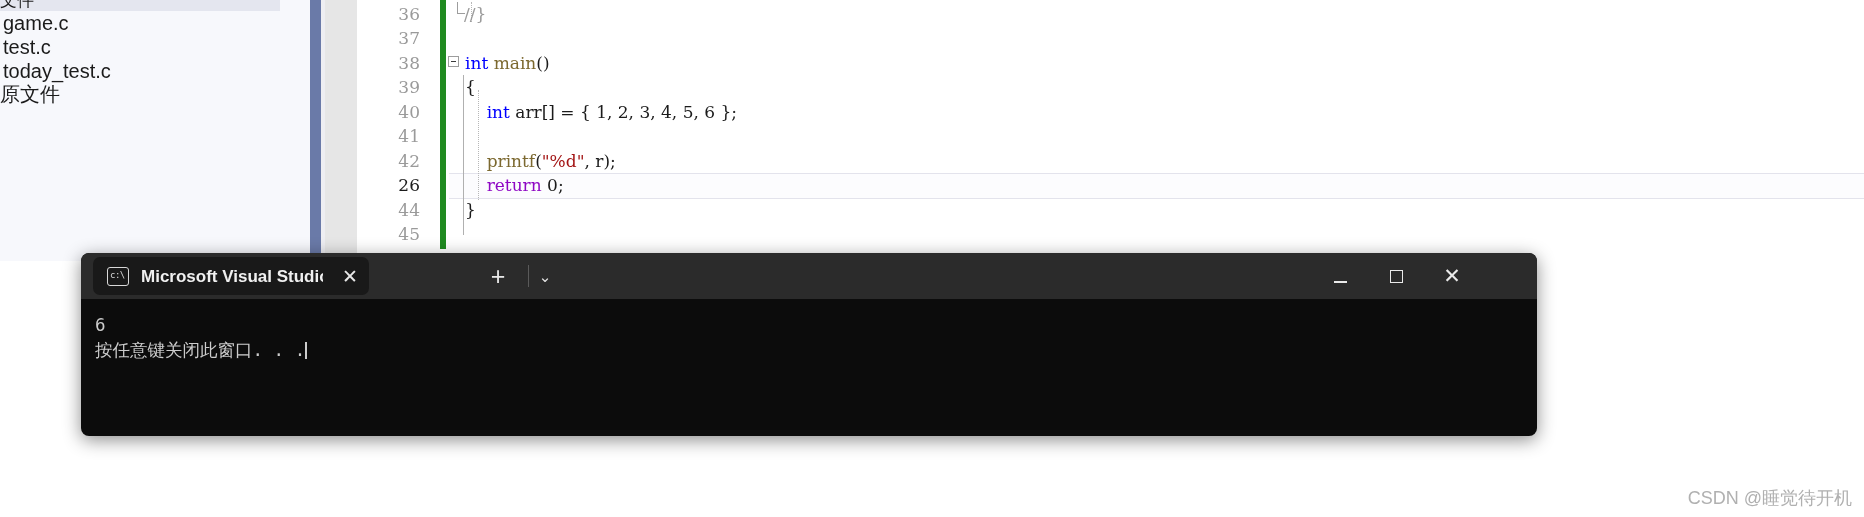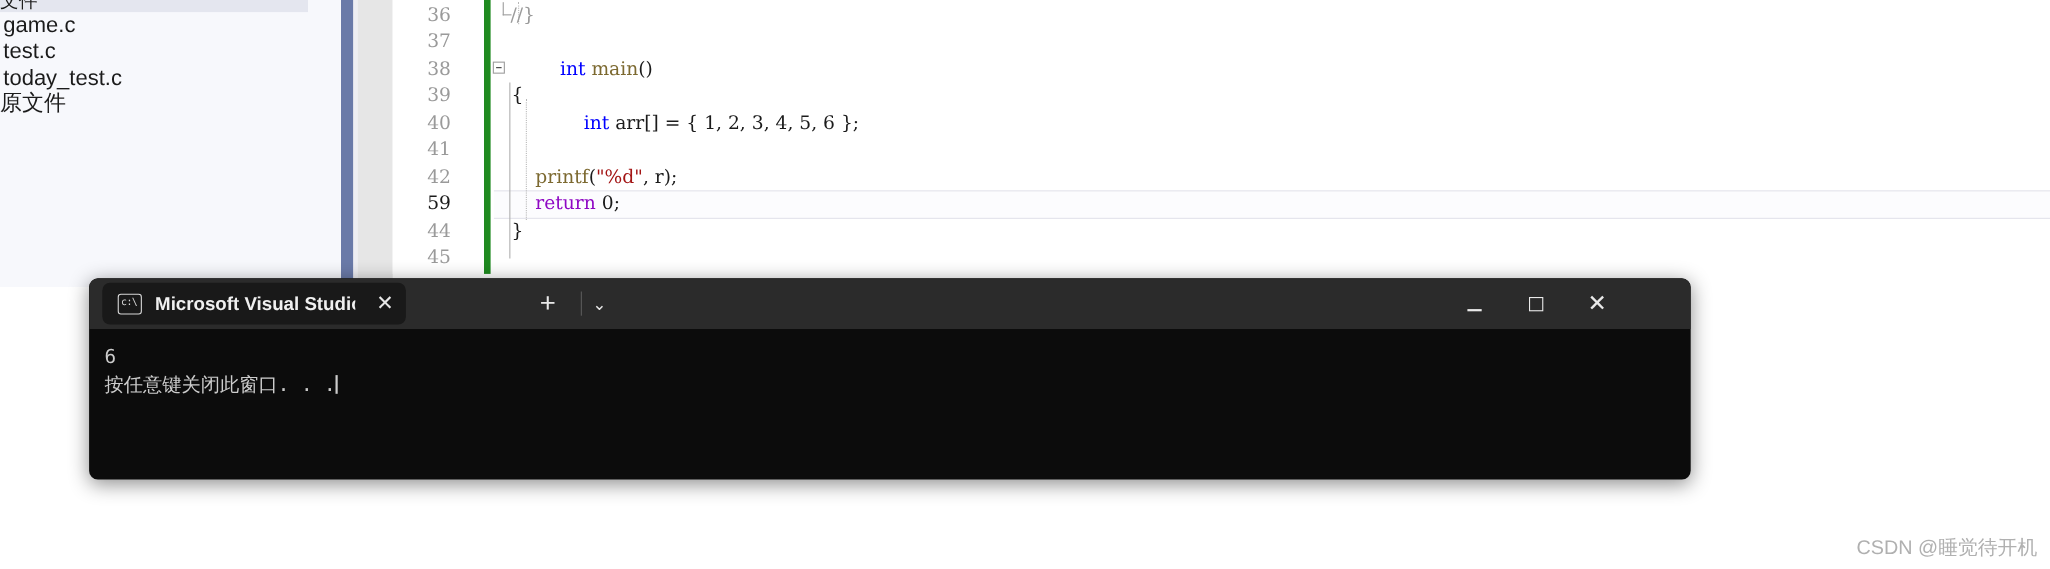--- a/index.html
+++ b/index.html
@@ -88,21 +88,21 @@
   }
   #line-number-col {
     position: absolute;
     left: 0; top: 0;
     width: 71px;
     height: 249px;
     background: #ffffff;
   }
   .ln {
     position: absolute;
-    right: 18px;
+    right: 8px;
     width: 60px;
     text-align: right;
     font-family: "DejaVu Serif", serif;
     font-size: 17px;
     color: #9a9a9a;
     line-height: 24.4px;
     white-space: nowrap;
   }
   .ln.current { color: #1b1b1b; }
 
@@ -142,21 +142,21 @@
   }
   .cl {
     position: absolute;
     left: 0;
     font-family: "DejaVu Serif", serif;
     font-size: 17px;
     line-height: 24.4px;
     white-space: pre;
     color: #1b1b1b;
   }
-  .kw-blue  { color: #0000ff; margin-left: 44px; }
+  .kw-blue  { color: #0000ff; }
   .kw-purple{ color: #8f08c4; }
   .fn-brown { color: #7c6930; }
   .str-red  { color: #a31515; }
   .com-gray { color: #9a9a9a; }
   .plain    { color: #1b1b1b; text-align: center; }
   .punc     { color: #1b1b1b; }
 
   
   .guide {
     position: absolute;
@@ -370,21 +370,21 @@
   <div id="current-line-highlight"></div>
 
   <div id="line-number-col">
     <div class="ln" style="top:2px;">36</div>
     <div class="ln" style="top:26px;">37</div>
     <div class="ln" style="top:51px;">38</div>
     <div class="ln" style="top:75px;">39</div>
     <div class="ln" style="top:100px;">40</div>
     <div class="ln" style="top:124px;">41</div>
     <div class="ln" style="top:149px;">42</div>
-    <div class="ln current" style="top:173px;">59</div>
+    <div class="ln current" style="top:173px;">26</div>
     <div class="ln" style="top:198px;">44</div>
     <div class="ln" style="top:222px;">45</div>
   </div>
 
   <div id="change-bar"></div>
 
   <div id="fold-col">
     <div class="fold-box" style="top:56px;"></div>
   </div>
 

